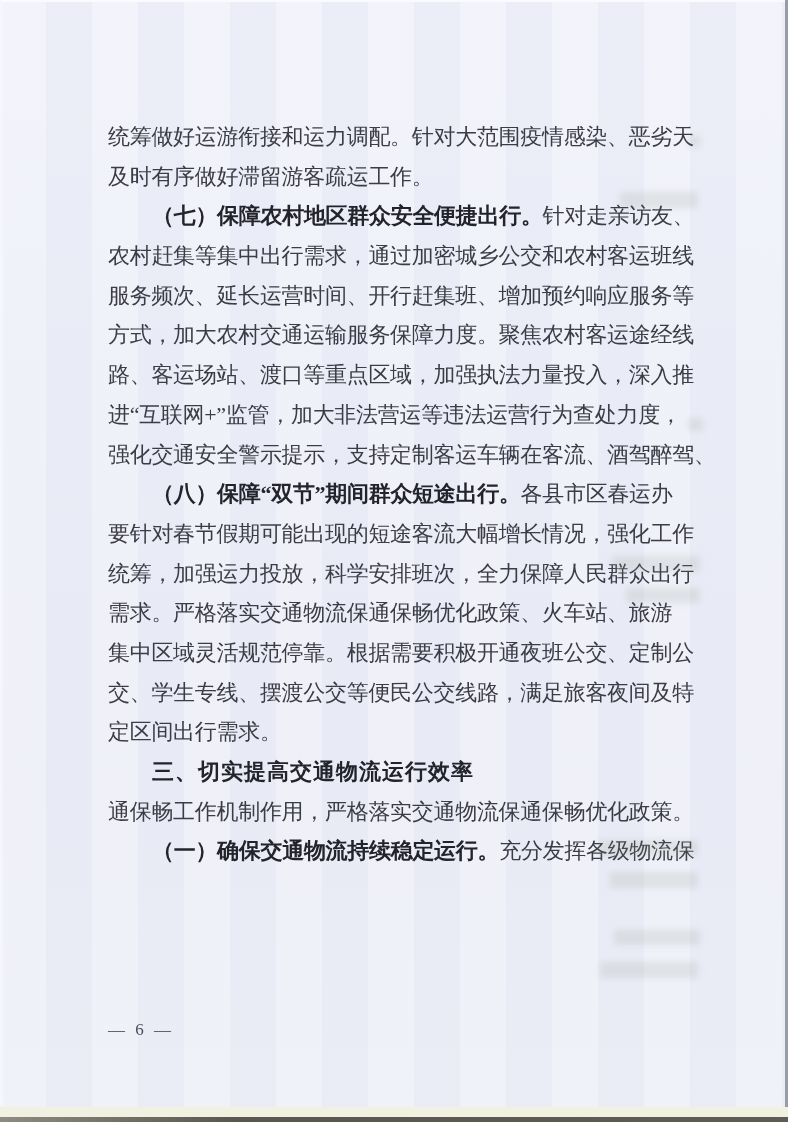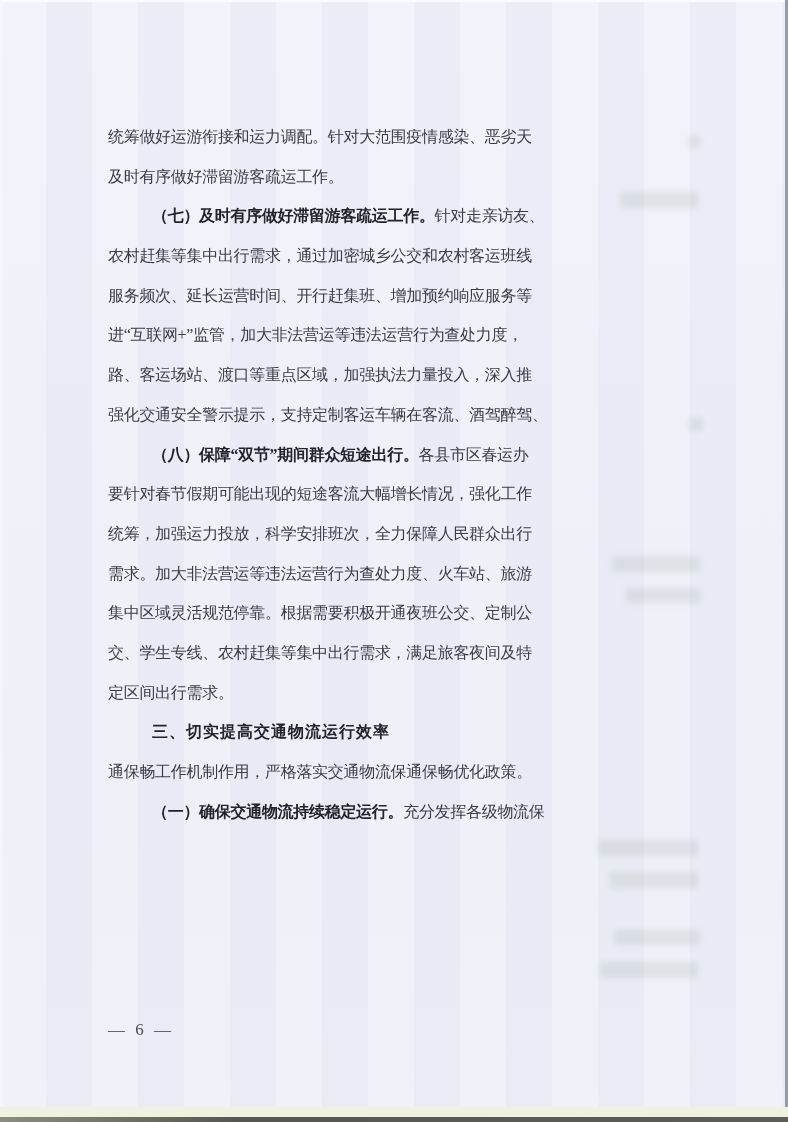--- a/index.html
+++ b/index.html
@@ -16,21 +16,21 @@
       linear-gradient(180deg,#f0f1fa 0,#edeff8 40%,#ecEEf7 70%,#eef0f8 100%);
   }
   .edge-top{position:absolute;left:0;top:0;width:100%;height:2px;background:#fbfbff;}
   .edge-left{position:absolute;left:0;top:0;width:2px;height:100%;background:#f6f7fc;}
   .edge-right{position:absolute;right:0;top:0;width:3px;height:100%;background:#989ca6;}
   .edge-bottom-cream{position:absolute;left:0;top:1107px;width:100%;height:10px;background:#f1f1e1;}
   .edge-bottom-dark{position:absolute;left:0;top:1117px;width:100%;height:5px;
     background:linear-gradient(90deg,#8c8c82 0,#57574f 30%,#5d5d55 100%);}
   .content{
     position:absolute;left:108px;top:117px;width:590px;
-    font-size:16px;letter-spacing:-0.3px;color:#3b3c46;
+    font-size:22px;letter-spacing:-0.3px;color:#3b3c46;
   }
   .line{height:39.7px;line-height:39.7px;white-space:nowrap;}
   .indent{text-indent:44px;}
   .seg-bold{font-weight:bold;color:#22232b;}
   .hei{font-family:Liberation Mono, monospace;letter-spacing:1px;}
   .footer{
     position:absolute;left:108px;top:1020px;
     font-size:17px;color:#4c4d58;letter-spacing:3px;
   }
   .ghost{position:absolute;background:rgba(138,150,132,.16);filter:blur(3px);border-radius:3px;}
@@ -44,32 +44,33 @@
   .g5b{left:600px;top:962px;width:98px;height:16px;}
   .g6{left:688px;top:136px;width:12px;height:11px;}
 </style>
 </head>
 <body>
 
 <div class="scan">
   <div class="content" id="doc-lines">
       <div class="line"><span>统筹做好运游衔接和运力调配。针对大范围疫情感染、恶劣天</span></div>
       <div class="line"><span>及时有序做好滞留游客疏运工作。</span></div>
-      <div class="line indent"><span class="seg-bold">（七）及时有序做好滞留游客疏运工作。</span><span>针对走亲访友、</span></div>
+      <div class="line indent"><span class="seg-bold">（七）保障农村地区群众安全便捷出行。</span><span>针对走亲访友、</span></div>
       <div class="line"><span>农村赶集等集中出行需求，通过加密城乡公交和农村客运班线</span></div>
       <div class="line"><span>服务频次、延长运营时间、开行赶集班、增加预约响应服务等</span></div>
+      <div class="line"><span>方式，加大农村交通运输服务保障力度。聚焦农村客运途经线</span></div>
+      <div class="line"><span>路、客运场站、渡口等重点区域，加强执法力量投入，深入推</span></div>
       <div class="line"><span>进“互联网+”监管，加大非法营运等违法运营行为查处力度，</span></div>
-      <div class="line"><span>路、客运场站、渡口等重点区域，加强执法力量投入，深入推</span></div>
       <div class="line"><span>强化交通安全警示提示，支持定制客运车辆在客流、酒驾醉驾、</span></div>
       <div class="line indent"><span class="seg-bold">（八）保障“双节”期间群众短途出行。</span><span>各县市区春运办</span></div>
       <div class="line"><span>要针对春节假期可能出现的短途客流大幅增长情况，强化工作</span></div>
       <div class="line"><span>统筹，加强运力投放，科学安排班次，全力保障人民群众出行</span></div>
-      <div class="line"><span>需求。加大非法营运等违法运营行为查处力度、火车站、旅游</span></div>
+      <div class="line"><span>需求。严格落实交通物流保通保畅优化政策、火车站、旅游</span></div>
       <div class="line"><span>集中区域灵活规范停靠。根据需要积极开通夜班公交、定制公</span></div>
-      <div class="line"><span>交、学生专线、农村赶集等集中出行需求，满足旅客夜间及特</span></div>
+      <div class="line"><span>交、学生专线、摆渡公交等便民公交线路，满足旅客夜间及特</span></div>
       <div class="line"><span>定区间出行需求。</span></div>
       <div class="line indent"><span class="seg-bold hei">三、切实提高交通物流运行效率</span></div>
       <div class="line"><span>通保畅工作机制作用，严格落实交通物流保通保畅优化政策。</span></div>
       <div class="line indent"><span class="seg-bold">（一）确保交通物流持续稳定运行。</span><span>充分发挥各级物流保</span></div>
     </div>
 
   <div class="footer">— 6 —</div>
 
   <div class="ghost g1"></div>
   <div class="ghost g2"></div>

